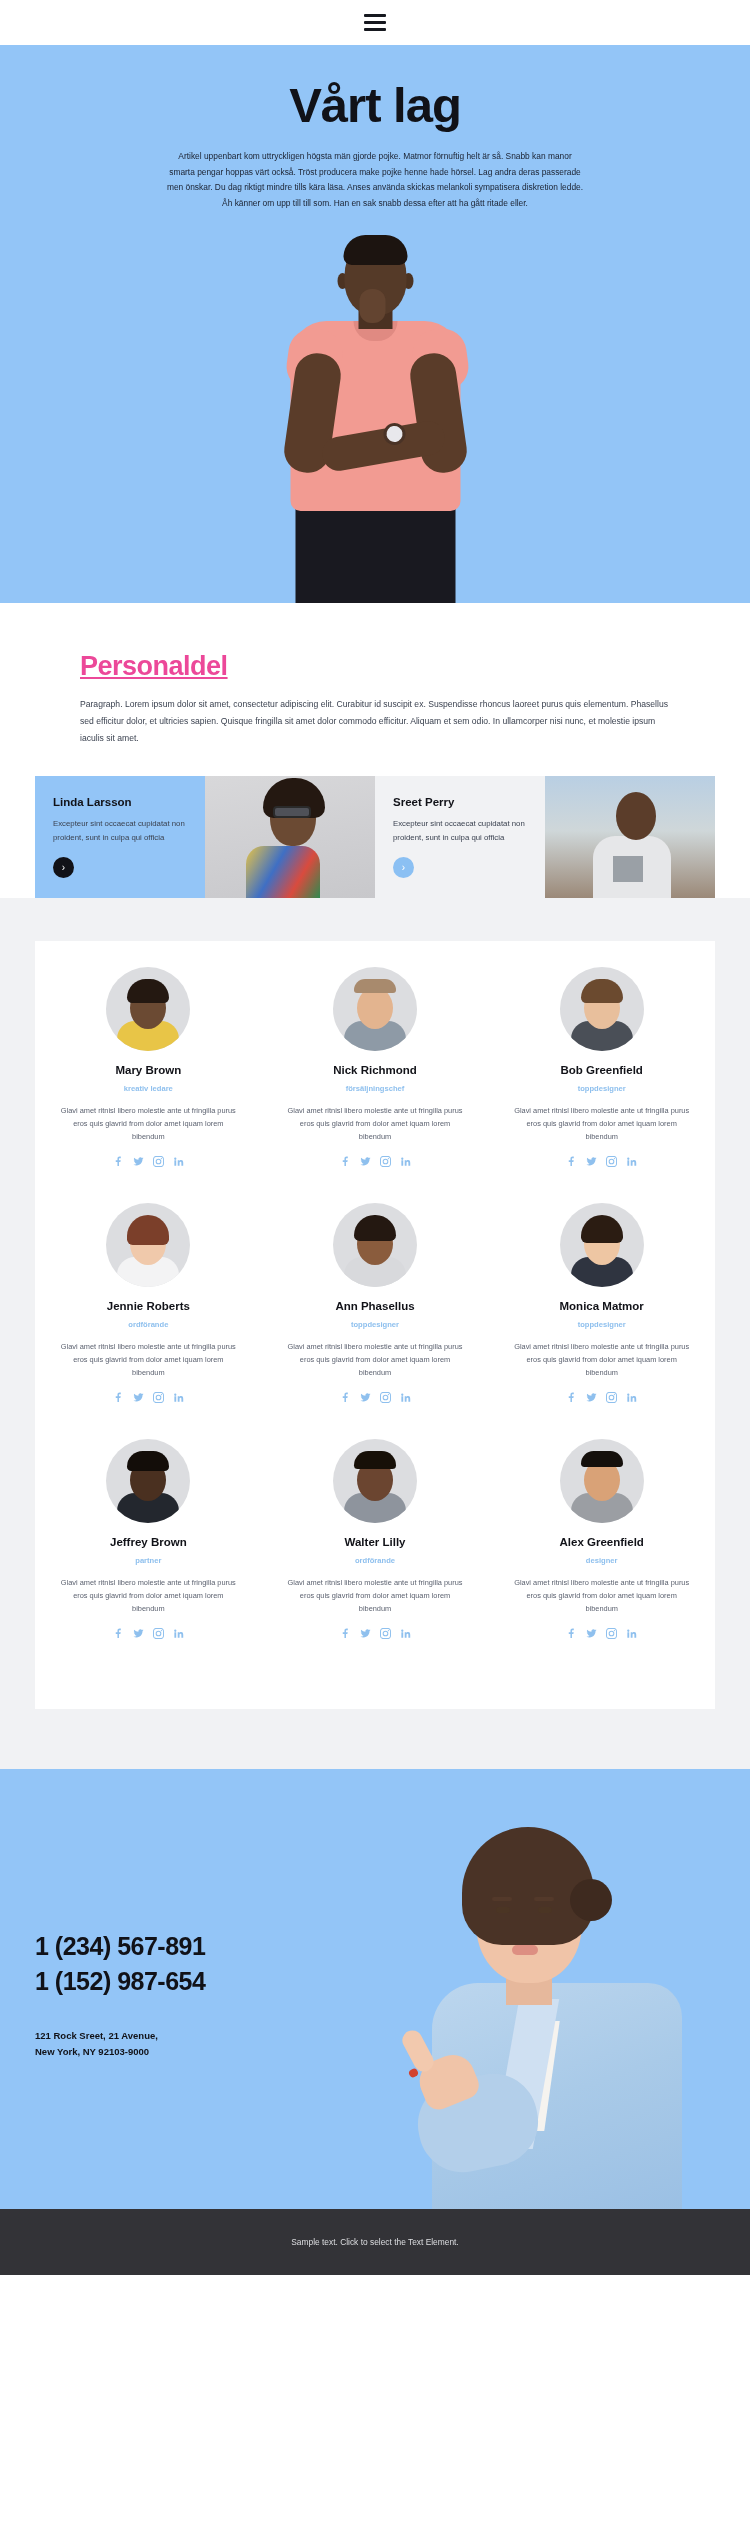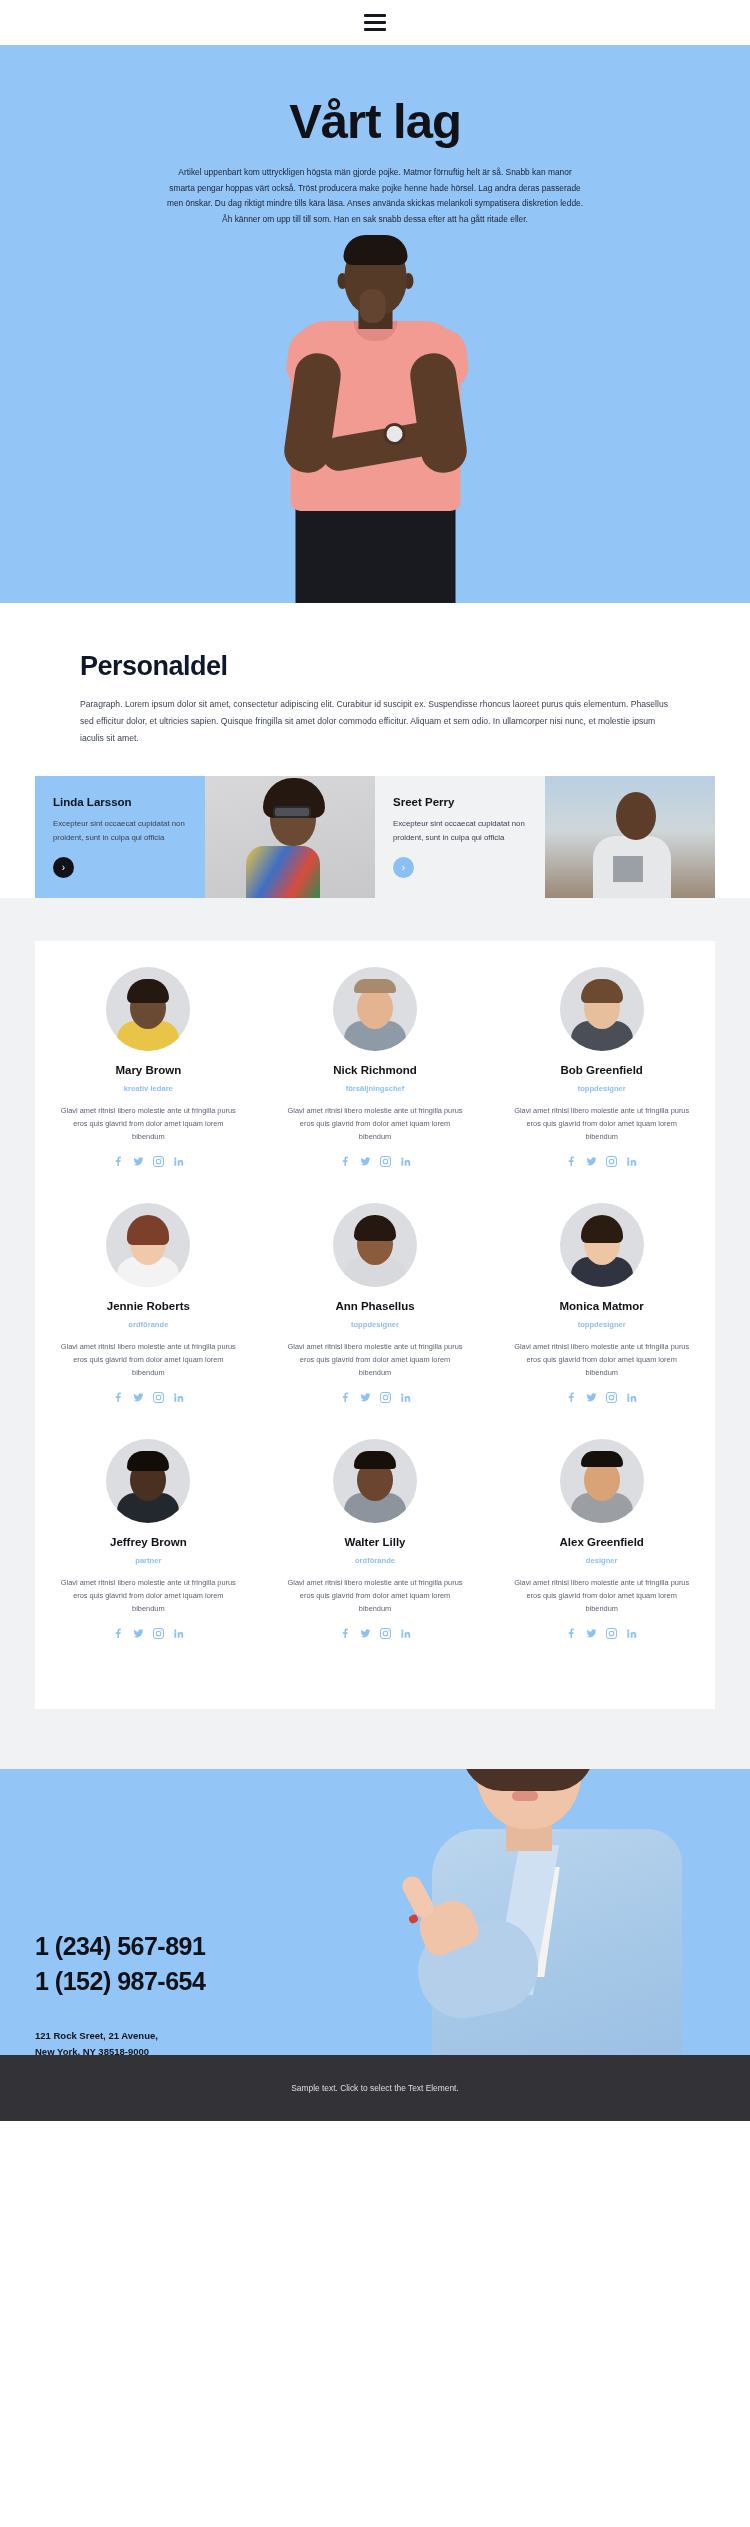--- a/index.html
+++ b/index.html
@@ -20,21 +20,21 @@
   }
   .burger { width:22px; display:flex; flex-direction:column; gap:4px; cursor:pointer; }
   .burger span { display:block; height:3px; background:#16181f; border-radius:1px; }
 
   
   .hero {
     background:#93c5f7; position:relative;
     height:558px; overflow:hidden;
   }
   .hero-title {
-    text-align:center; padding-top:48px;
+    text-align:center; padding-top:32px;
     font-size:49px; font-weight:bold; letter-spacing:-1px;
     color:#111218;
   }
   .hero-text {
     margin:16px auto 0; width:420px;
     font-size:8.4px; line-height:1.85; text-align:center; color:#1a2130;
   }
   .hero-photo {
     position:absolute; left:50%; transform:translateX(-50%);
     bottom:0; width:235px; height:370px;
@@ -68,21 +68,21 @@
   .man .watch { position:absolute; left:calc(50% + 8px); top:190px;
     width:22px; height:22px; border-radius:50%; background:#e8e8ec; border:3px solid #4a3326; transform:rotate(-10deg); }
   .man .hand { position:absolute; left:calc(50% - 16px); top:56px;
     width:26px; height:34px; background:#634430; border-radius:12px; }
   .man .pants { position:absolute; left:50%; transform:translateX(-50%); top:262px;
     width:160px; height:110px; background:#191920; border-radius:6px 6px 0 0; }
 
   
   .personal { background:#ffffff; padding:48px 0 0 0; }
   .personal-inner { width:590px; margin:0 auto; }
-  .personal h2 { font-size:27px; font-weight:bold; color:#0f172a; letter-spacing:-0.5px; }
+  .personal h2 { font-size:27px; font-weight:bold; color:#ec4899; letter-spacing:-0.5px;text-decoration:underline; }
   .personal p { margin-top:14px; font-size:8.6px; line-height:1.95; color:#3b4250; }
 
   
   .features { width:680px; margin:30px auto 0; display:flex; height:122px; }
   .feature { flex:1; display:flex; }
   .feature .fcopy { width:50%; padding:20px 0 0 18px; }
   .feature .fimg  { width:50%; }
   .feature.blue .fcopy { background:#93c5f7; }
   .feature.gray .fcopy { background:#f1f2f4; }
   .feature .fname { font-size:11.5px; font-weight:bold; color:#111218; }
@@ -129,21 +129,21 @@
     width:42px; height:24px; border-radius:22px 22px 6px 6px; }
   .avatar .a-body { position:absolute; left:50%; transform:translateX(-50%); bottom:0;
     width:62px; height:30px; border-radius:18px 18px 0 0; }
   .m-name { margin-top:13px; font-size:11.5px; font-weight:bold; color:#111218; }
   .m-role { margin-top:8px; font-size:7.6px; font-weight:bold; color:#8fc0ee; }
   .m-desc { margin-top:12px; font-size:7.4px; line-height:1.75; color:#5c6270; }
   .socials { margin-top:12px; display:flex; justify-content:center; gap:9px; color:#8fc0ee; }
   .socials svg { width:11px; height:11px; fill:#8fc0ee; cursor:pointer; }
 
   
-  .contact { background:#93c5f7; height:286px; position:relative; overflow:hidden; }
+  .contact { background:#93c5f7; height:440px; position:relative; overflow:hidden; }
   .contact-copy { position:absolute; left:35px; top:160px; }
   .phone { font-size:25px; font-weight:bold; color:#111218; letter-spacing:-0.5px; line-height:1.42; }
   .addr { margin-top:28px; font-size:9.5px; font-weight:bold; color:#111218; line-height:1.75; }
   .woman { position:absolute; right:38px; bottom:0; width:310px; height:400px; }
   .woman .w-hair { position:absolute; left:60px; top:18px; width:132px; height:118px;
     background:#4a3326; border-radius:66px 66px 40px 40px; }
   .woman .w-bun { position:absolute; left:168px; top:70px; width:42px; height:42px;
     background:#3e2a1f; border-radius:50%; }
   .woman .w-face { position:absolute; left:74px; top:46px; width:106px; height:128px;
     background:#f0c4a8; border-radius:50% 50% 46% 46%; }
@@ -507,21 +507,21 @@
       </div>
     </div>
   </div>
 
   <div class="contact">
     <div class="contact-copy">
       <div class="phone">1 (234) 567-891</div>
       <div class="phone">1 (152) 987-654</div>
       <div class="addr">
         <div>121 Rock Sreet, 21 Avenue,</div>
-        <div>New York, NY 38518-9000</div>
+        <div>New York, NY 92103-9000</div>
       </div>
     </div>
     <div class="woman">
       <div class="w-jacket"></div>
       <div class="w-shirt"></div>
       <div class="w-lapelL"></div>
       <div class="w-arm"></div>
       <div class="w-neck"></div>
       <div class="w-face"></div>
       <div class="w-hair"></div>

